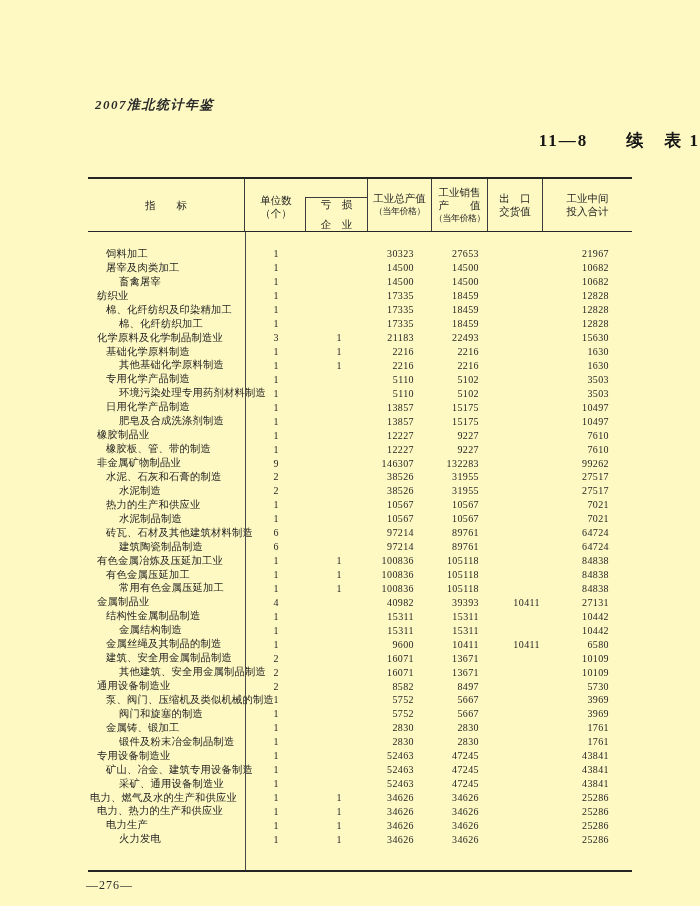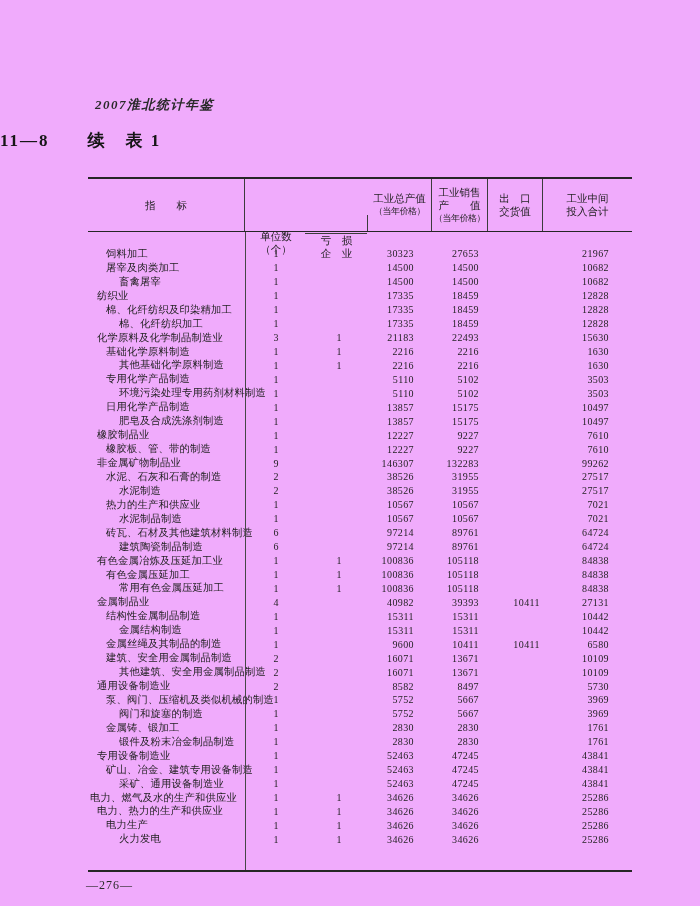--- a/index.html
+++ b/index.html
@@ -1,48 +1,48 @@
 <!DOCTYPE html>
 <html><head>
 <meta charset="utf-8">
 <style>
   * { margin:0; padding:0; box-sizing:border-box; }
   html,body { background:#e8e8e8; }
   .page {
     position:relative; width:700px; height:906px; margin:0 auto;
-    background:#f0abfc; color:#1f1f1f;
+    background:#fef9c3; color:#1f1f1f;
     font-family:"Liberation Serif","DejaVu Serif",serif;
     overflow:hidden;
   }
   .book-header {
     position:absolute; left:95px; top:96px;
     font-style:italic; font-weight:bold; font-size:13px; letter-spacing:1.5px;
     color:#2a2a2a;
   }
   .table-title {
     position:absolute; left:0; top:129px; width:700px;
-    text-align:left; font-weight:bold; font-size:17px; letter-spacing:2px;
-    white-space:pre; color:#161616;
+    text-align:right; font-weight:bold; font-size:17px; letter-spacing:2px;
+    white-space:pre; color:#161616;padding-left:18px;
   }
   .stat-table {
     position:absolute; left:88px; top:177px; width:544px;
   }
   .thead {
     display:flex; height:55px;
     border-top:2.5px solid #262626;
     border-bottom:1.5px solid #262626;
     font-size:10.5px; line-height:13px; text-align:center;
   }
   .thead .cell {
     display:flex; flex-direction:column; justify-content:center; align-items:center;
     white-space:pre;
   }
   .br { border-right:1px solid #3c3c3c; }
   .c1 { width:157px; }
-  .c23 { width:123px; position:relative;margin-top:36px; }
+  .c23 { width:123px; position:relative; }
   .c23 .units-lbl {
     position:absolute; left:0; top:0; width:62px; height:55px;
     display:flex; flex-direction:column; justify-content:center; align-items:center;
     white-space:pre;
   }
   .loss-box {
     position:absolute; right:0; top:18px; bottom:0; width:62px;
     border-left:1px solid #3c3c3c; border-top:1px solid #3c3c3c;
     display:flex; flex-direction:column; justify-content:space-between; align-items:center;
     white-space:pre;

